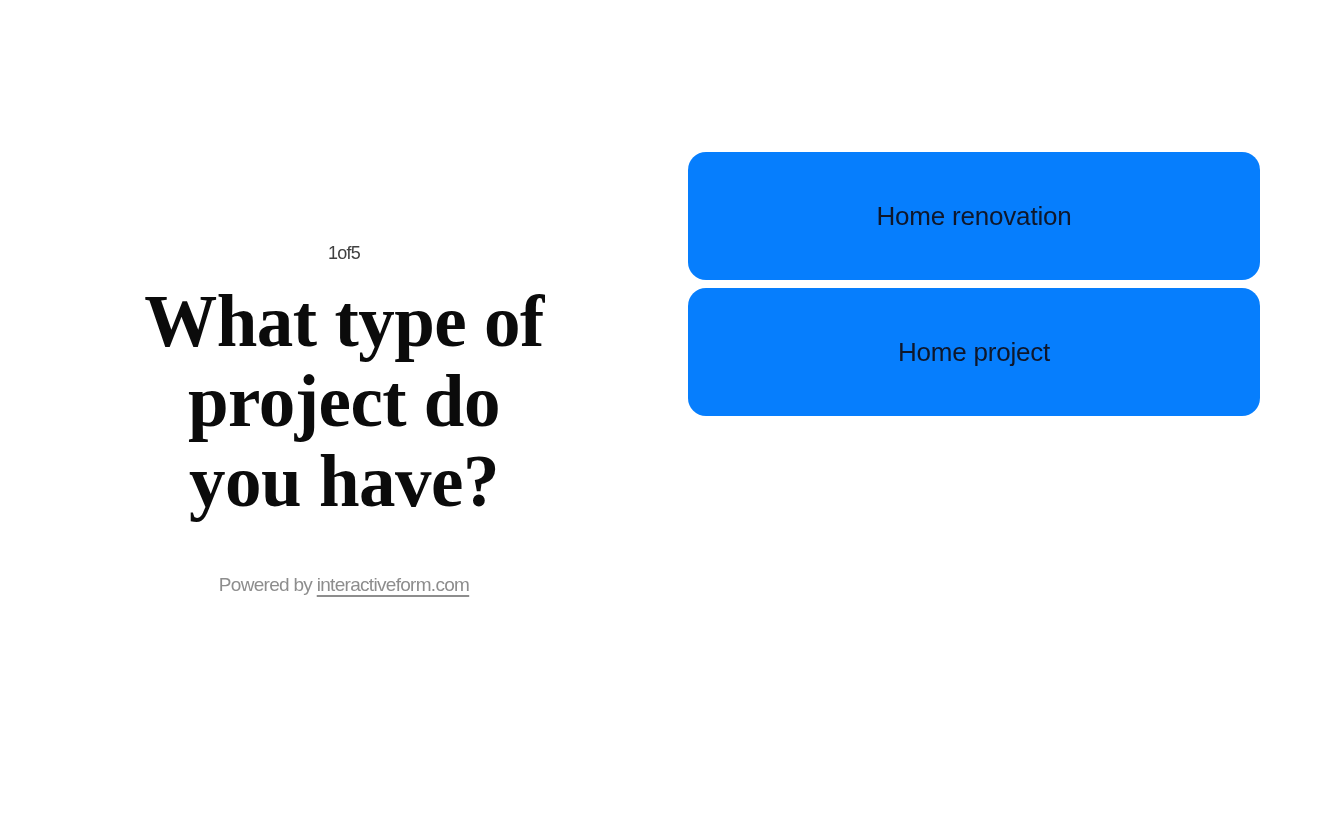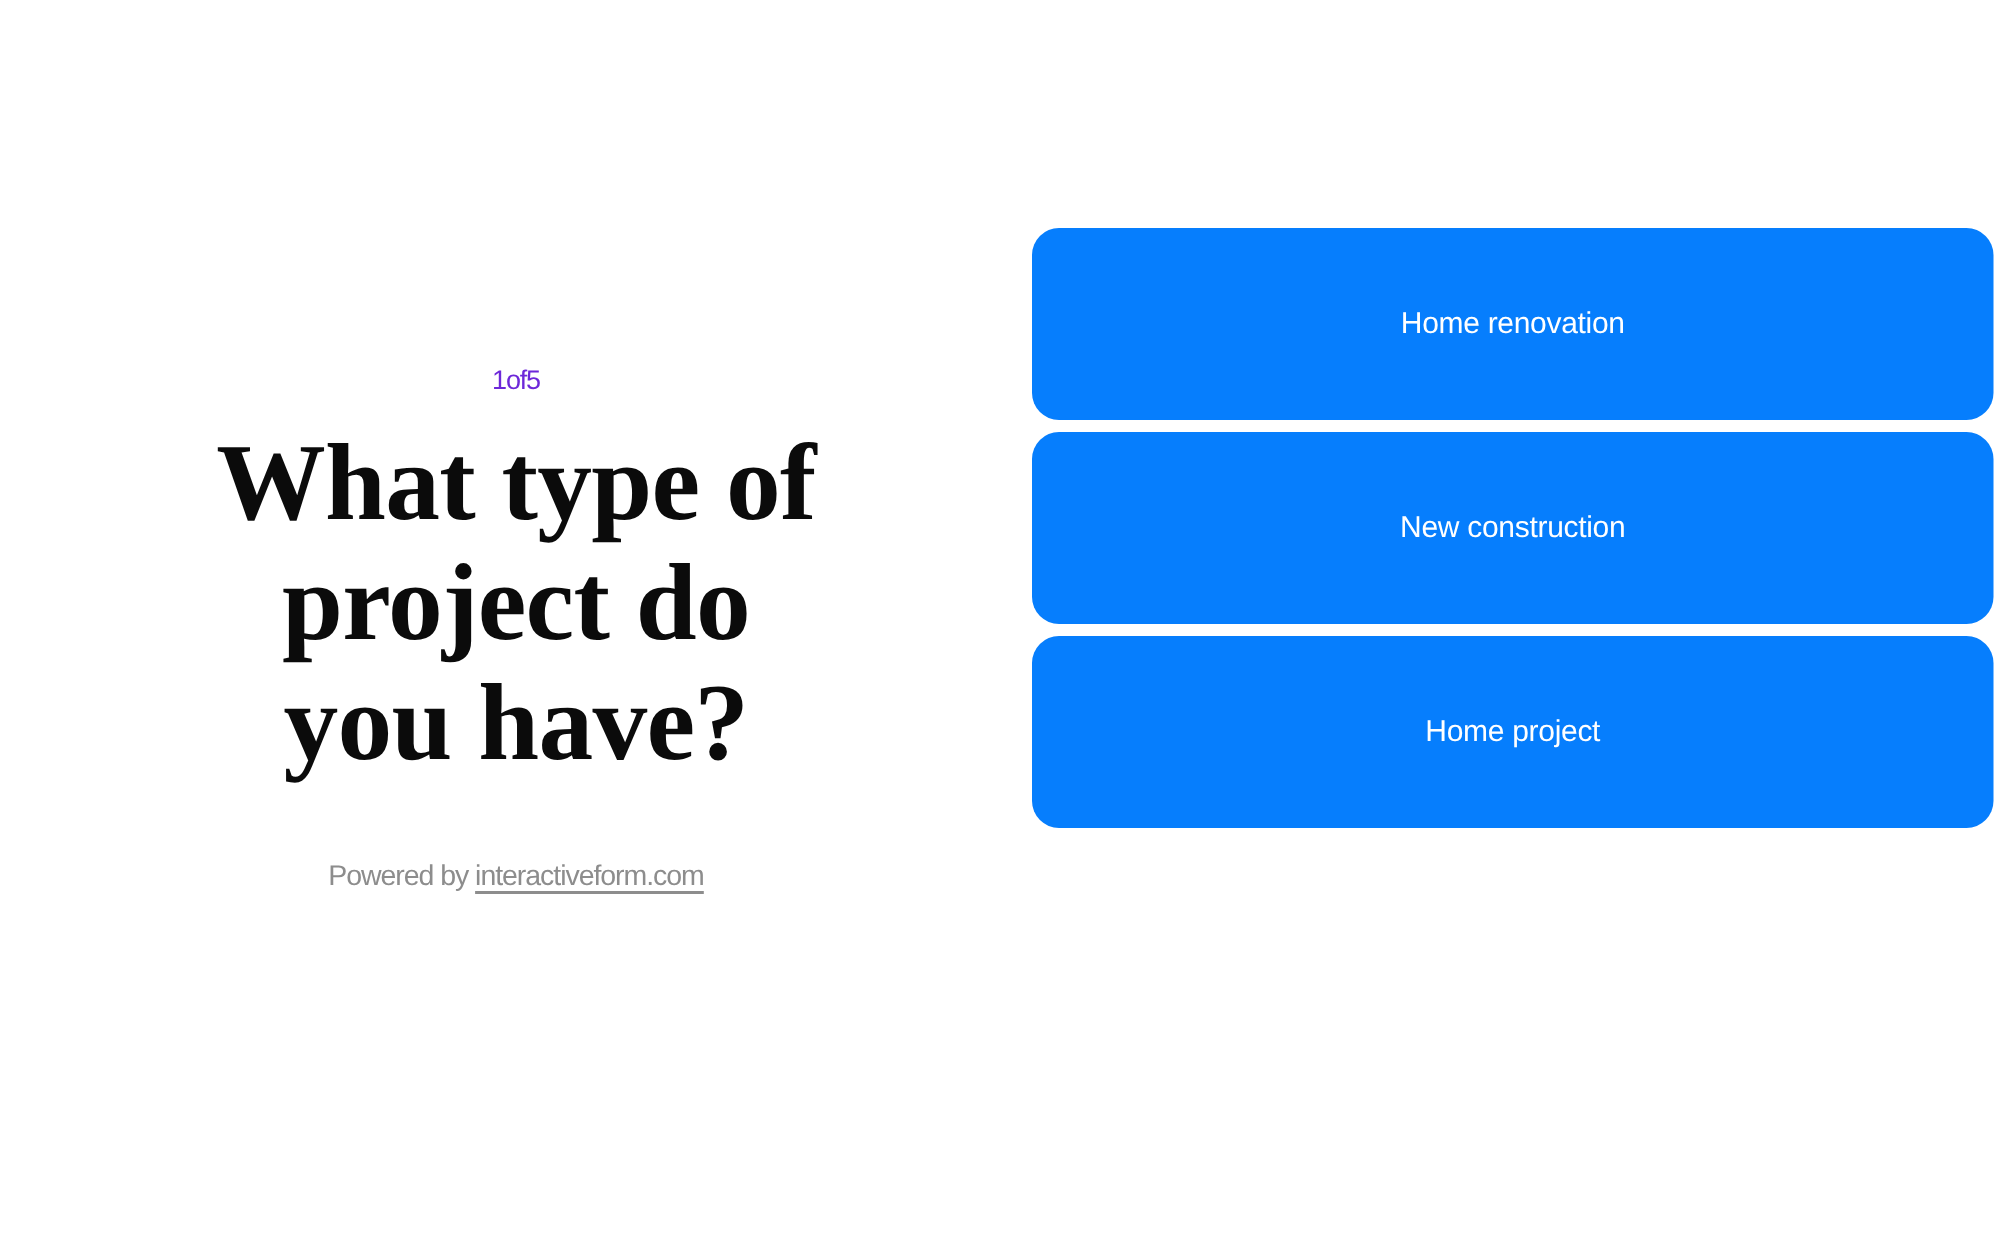--- a/index.html
+++ b/index.html
@@ -31,21 +31,21 @@
     flex-direction: column;
     align-items: center;
     justify-content: center;
   }
 
   .step-counter {
     font-family: "Liberation Sans", sans-serif;
     font-size: 18px;
     font-weight: 400;
     letter-spacing: -0.8px;
-    color: #6d28d9;
+    color: #404040;
     text-align: left;
     line-height: 1;
     margin-bottom: 20px;
   }
 
   .question-heading {
     font-family: "Liberation Serif", "DejaVu Serif", serif;
     font-size: 73px;
     font-weight: 700;
     line-height: 80px;
@@ -81,28 +81,28 @@
     position: absolute;
     left: 688px;
     top: 152px;
     width: 624px;
     display: flex;
     flex-direction: column;
     gap: 8px;
   }
 
   .option-button {
-    width: 641px;
+    width: 572px;
     height: 128px;
     border: none;
     border-radius: 18px;
     background: #067efd;
-    color: #ffffff;
+    color: #0f172a;
     font-family: "Liberation Sans", sans-serif;
-    font-size: 20px;
+    font-size: 26px;
     font-weight: 400;
     letter-spacing: -0.2px;
     display: flex;
     align-items: center;
     justify-content: center;
     cursor: pointer;
     padding: 0;
     box-sizing: border-box;
   }
   .option-button-label {
@@ -126,23 +126,20 @@
     </div>
 
   </div>
 
   <div class="options-panel">
 
     <button class="option-button">
       <span class="option-button-label">Home renovation</span>
     </button>
 
-    <button class="option-button">
-      <span class="option-button-label">New construction</span>
-    </button>
 
     <button class="option-button">
       <span class="option-button-label">Home project</span>
     </button>
 
 
   </div>
 
 </div>
 

